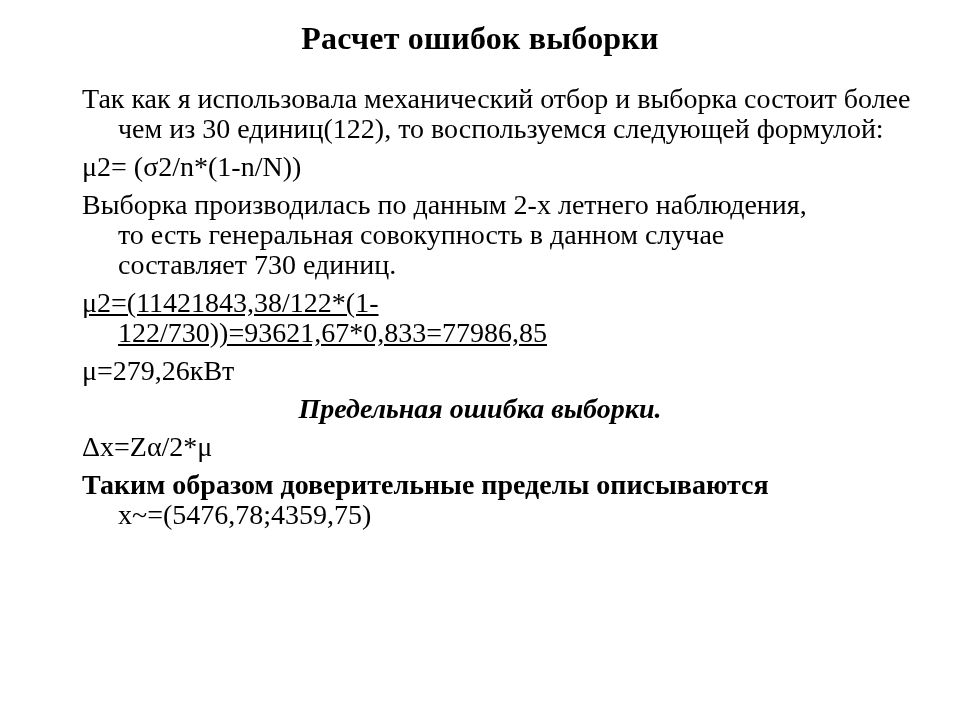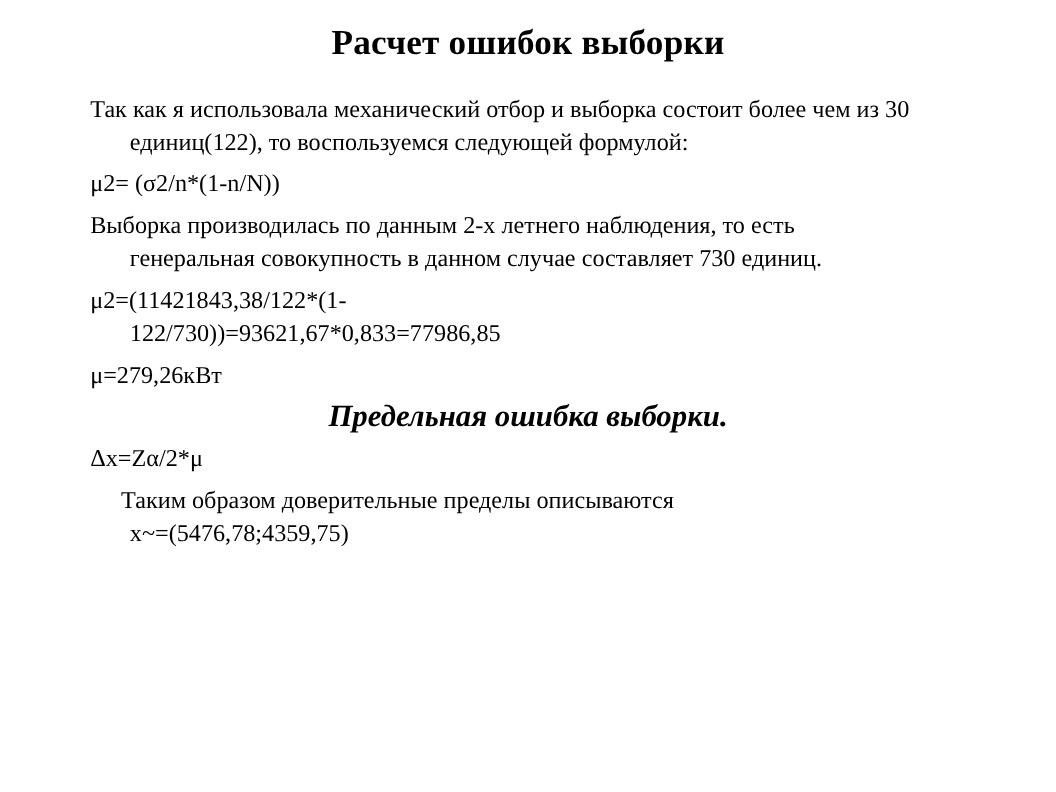--- a/index.html
+++ b/index.html
@@ -42,27 +42,26 @@
       font-style: italic;
       font-size: 28px;
       line-height: 30px;
       margin: 0 0 8px 0;
       width: 796px;
     }
     .para {
       margin: 0 0 8px 0;
       padding-left: 36px;
       text-indent: -36px;
-      font-size: 22px;
+      font-size: 28px;
       line-height: 30px;
       transform-origin: left top;
     }
     .para.bold {
-      font-weight: normal;
-      margin-left: 28px;
+      font-weight: bold;
     }
   </style>
 </head>
 <body>
 
 <div class="slide-title">Расчет ошибок выборки</div>
 
 <div class="body">
 
 
@@ -71,21 +70,21 @@
   </div>
 
   <div class="para">
     <span>μ2= (σ2/n*(1-n/N))</span>
   </div>
 
   <div class="para" style="width:720px;">
     <span>Выборка производилась по данным 2-х летнего наблюдения, то есть генеральная совокупность в данном случае составляет 730 единиц.</span>
   </div>
 
-  <div class="para" style="width:380px;">
+  <div class="para" style="width:380px;text-decoration:underline;">
     <span>μ2=(11421843,38/122*(1-122/730))=93621,67*0,833=77986,85</span>
   </div>
 
   <div class="para">
     <span>μ=279,26кВт</span>
   </div>
 
   <div class="subhead">Предельная ошибка выборки.</div>
 
   <div class="para">

